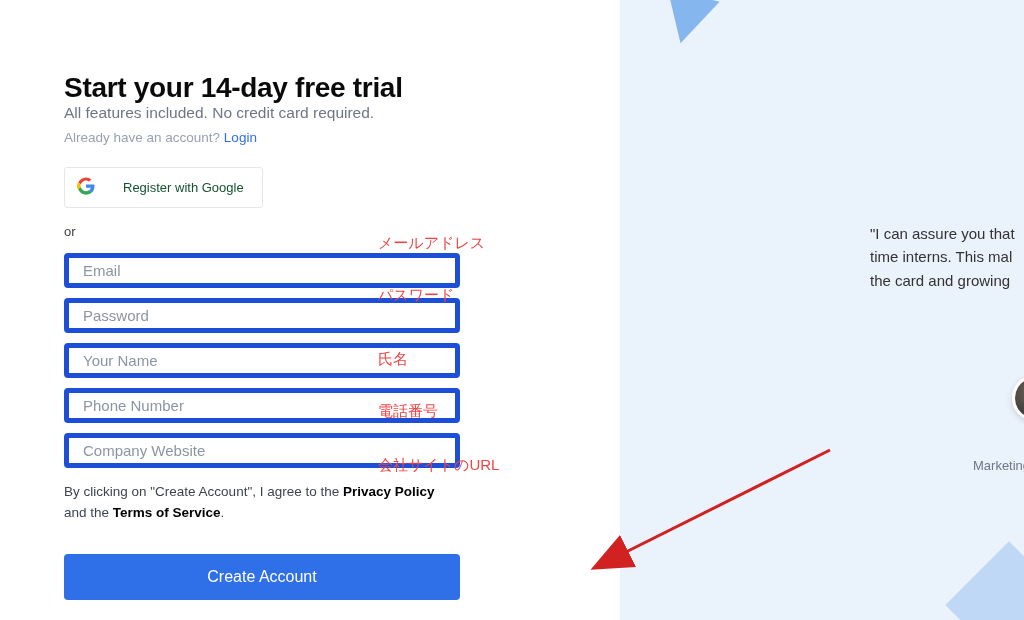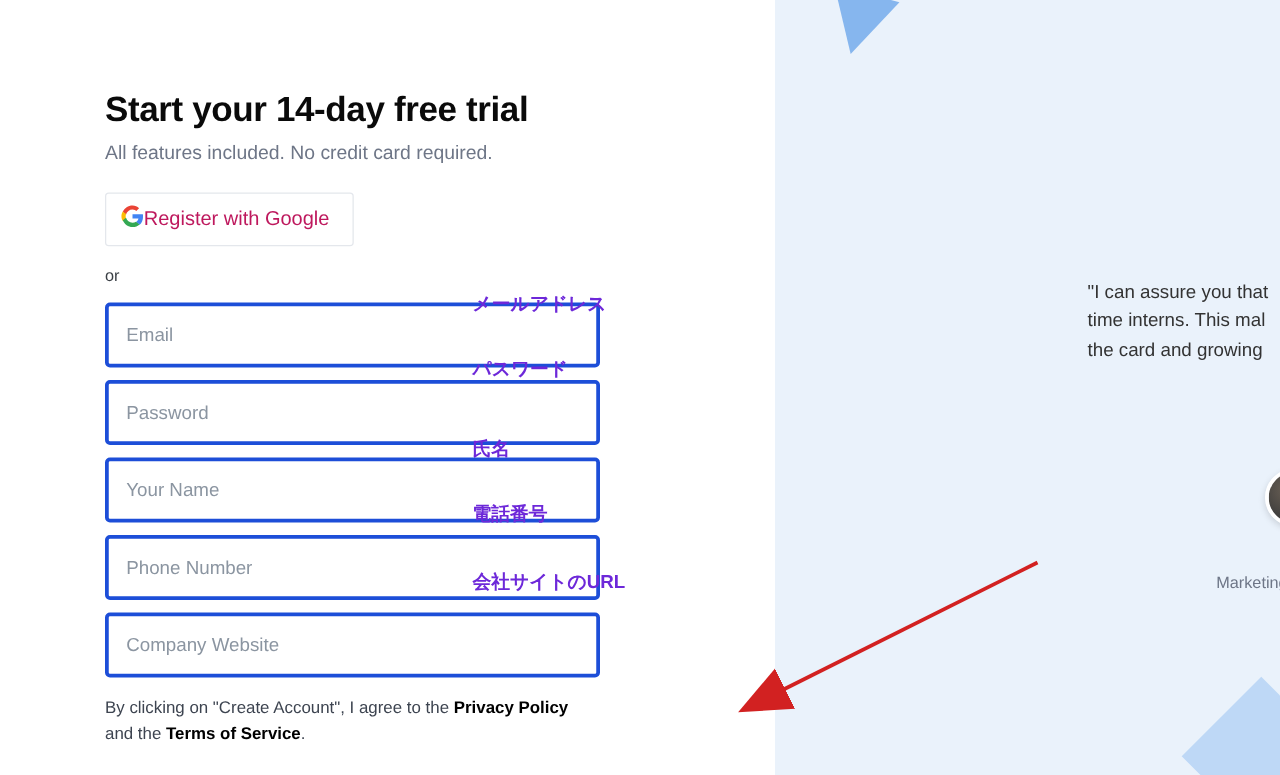--- a/index.html
+++ b/index.html
@@ -1,47 +1,47 @@
 <!DOCTYPE html>
 <html><head>
 <meta charset="utf-8">
 <style>
   * { box-sizing: border-box; margin: 0; padding: 0; }
   html, body { width: 1024px; height: 620px; font-family: -apple-system, BlinkMacSystemFont, "Segoe UI", Helvetica, Arial, sans-serif; overflow: hidden; background: #fff; }
   .page { display: flex; width: 100%; height: 100%; }
-  .left { flex: 0 0 620px; padding: 72px 0 0 84px; position: relative; }
+  .left { flex: 0 0 620px; padding: 72px 0 0 64px; position: relative; }
   .right { flex: 1; background: #eaf2fb; position: relative; overflow: hidden; }
   h1 { font-size: 28px; font-weight: 800; color: #0a0a0a; letter-spacing: -0.3px; }
-  .subtitle { margin-top: 10px; font-size: 15.5px; color: #6e7687; }
+  .subtitle { margin-top: 0; font-size: 15.5px; color: #6e7687; }
   .already { margin-top: 8px; font-size: 13.5px; color: #98a1ad; }
   .already a { color: #2f6fe8; text-decoration: none; }
   .google-btn {
-    margin-top: 22px; display: inline-flex; align-items: center; gap: 0;
+    margin-top: 22px; display: inline-flex; align-items: center; gap: 28px;
     border: 1px solid #e4e7ec; background: #fff; padding: 9px 18px 9px 12px;
-    font-size: 16px; color: #be185d; cursor: pointer; border-radius: 3px;
+    font-size: 13px; color: #14532d; cursor: pointer; border-radius: 3px;
   }
   .google-btn svg { width: 18px; height: 18px; }
   .or { margin-top: 16px; font-size: 13px; color: #3a3f45; }
   .form { margin-top: 8px; width: 396px; }
   .field {
-    width: 100%; height: 52px; border: 3px solid #1d4ed8; border-radius: 4px;
+    width: 100%; height: 35px; border: 5px solid #1d4ed8; border-radius: 4px;
     background: #fff; padding: 0 14px; font-size: 15px; color: #333; margin-top: 10px;
     outline: none;
   }
   .field::placeholder { color: #8b95a1; }
   .field:first-child { margin-top: 6px; }
   .consent { margin-top: 14px; font-size: 13.5px; color: #3d4450; line-height: 1.55; width: 396px; }
   .consent a { color: #000000; text-decoration: none; font-weight: bold; }
   .create-btn {
     margin-top: 30px; width: 396px; height: 46px; border: none; border-radius: 4px;
     background: #2f6fe8; color: #fff; font-size: 16px; font-weight: 500; cursor: pointer;
   }
 
   
-  .ann { position: absolute; color: #6d28d9; font-size: 15px; font-weight: 700; font-family: "Hiragino Sans", "Meiryo", sans-serif; }
+  .ann { position: absolute; color: #ef4444; font-size: 15px; font-weight: 400; font-family: "Hiragino Sans", "Meiryo", sans-serif; }
   .ann-email   { left: 378px; top: 234px; }
   .ann-pass    { left: 378px; top: 286px; }
   .ann-name    { left: 378px; top: 350px; }
   .ann-phone   { left: 378px; top: 402px; text-align: right; }
   .ann-url     { left: 378px; top: 456px; text-align: right; }
 
   
   .arrow-svg { position: absolute; left: 0; top: 0; pointer-events: none; }
 
   
@@ -67,20 +67,23 @@
     border: 3px solid #fff; box-shadow: 0 2px 6px rgba(0,0,0,.15);
   }
 </style>
 </head>
 <body>
 
 <div class="page">
   <div class="left">
     <h1>Start your 14-day free trial</h1>
     <p class="subtitle">All features included. No credit card required.</p>
+    <p class="already">
+      <span>Already have an account? </span><a href="#">Login</a>
+    </p>
 
     <button class="google-btn">
       <span>
         <svg viewBox="0 0 48 48">
           <path fill="#EA4335" d="M24 9.5c3.9 0 6.6 1.7 8.1 3.1l5.9-5.9C34.3 3.3 29.7 1 24 1 14.8 1 6.9 6.6 3.3 14.7l6.9 5.4C12 14 17.5 9.5 24 9.5z"></path>
           <path fill="#4285F4" d="M46.5 24.5c0-1.6-.1-3.2-.4-4.7H24v9h12.7c-.6 3-2.4 5.6-5 7.3l7.7 6C43.9 38 46.5 31.9 46.5 24.5z"></path>
           <path fill="#FBBC05" d="M10.2 28.9c-.5-1.5-.8-3.1-.8-4.9s.3-3.4.8-4.9l-6.9-5.4C1.2 17.3 0 20.5 0 24s1.2 6.7 3.3 10.3l6.9-5.4z"></path>
           <path fill="#34A853" d="M24 47c6.2 0 11.4-2 15.2-5.5l-7.7-6c-2.1 1.4-4.9 2.3-7.5 2.3-6.5 0-12-4.5-13.8-10.6l-6.9 5.4C6.9 41.4 14.8 47 24 47z"></path>
         </svg>
       </span>

